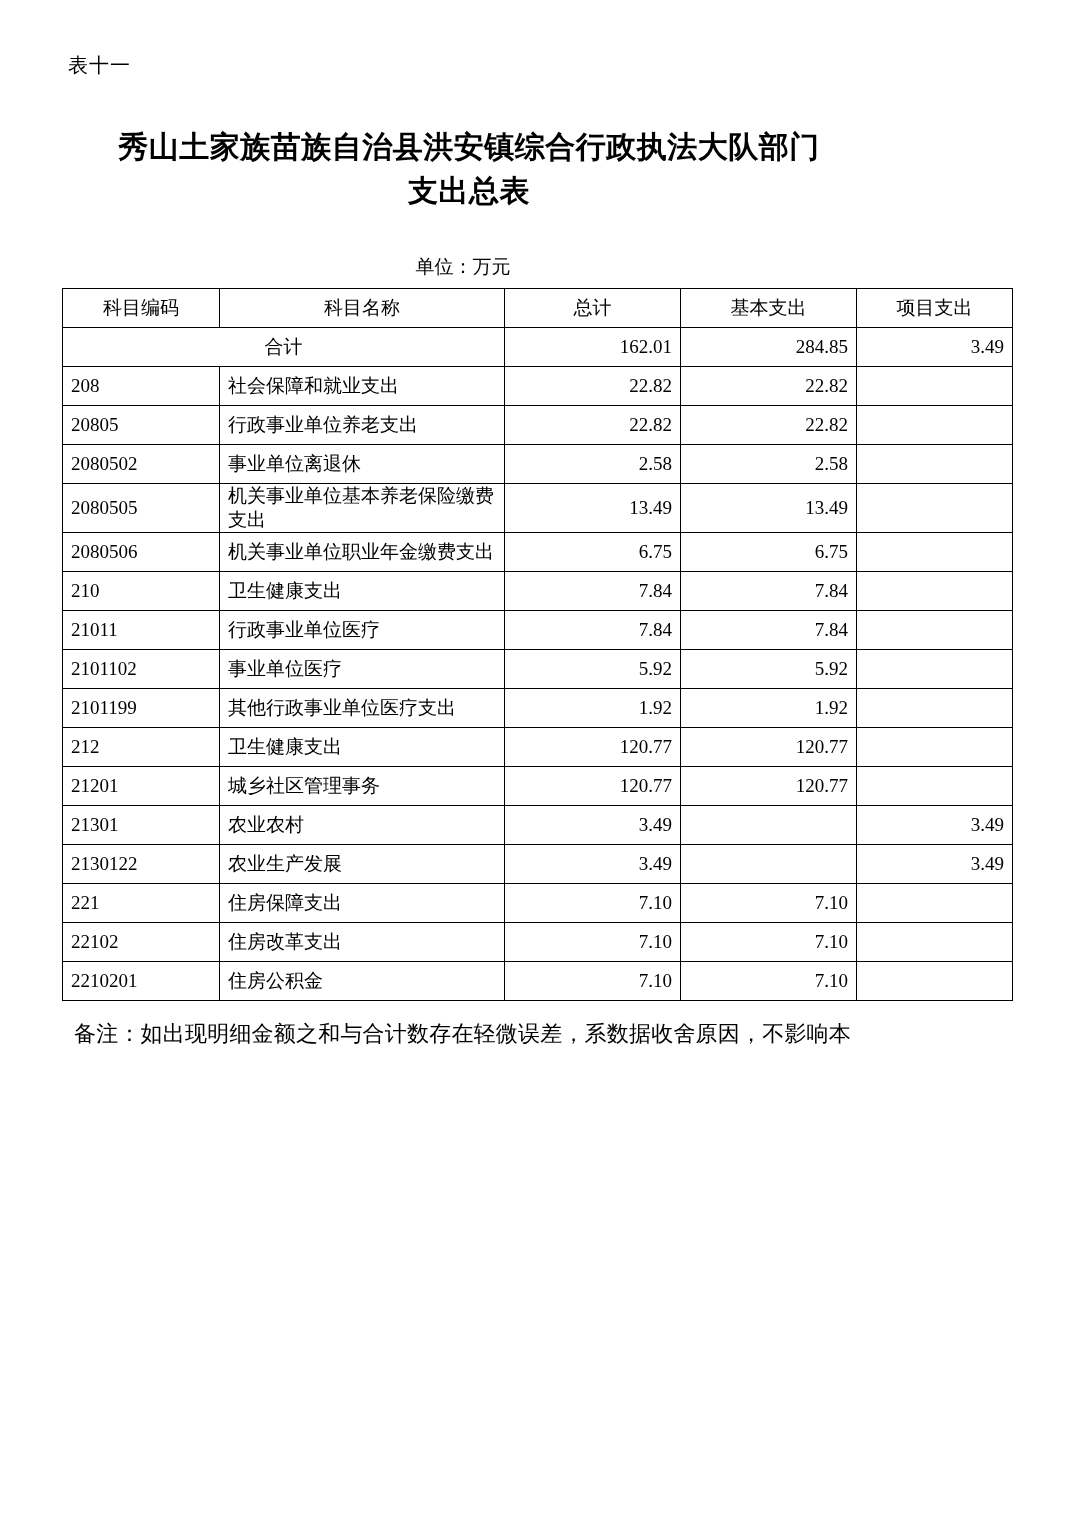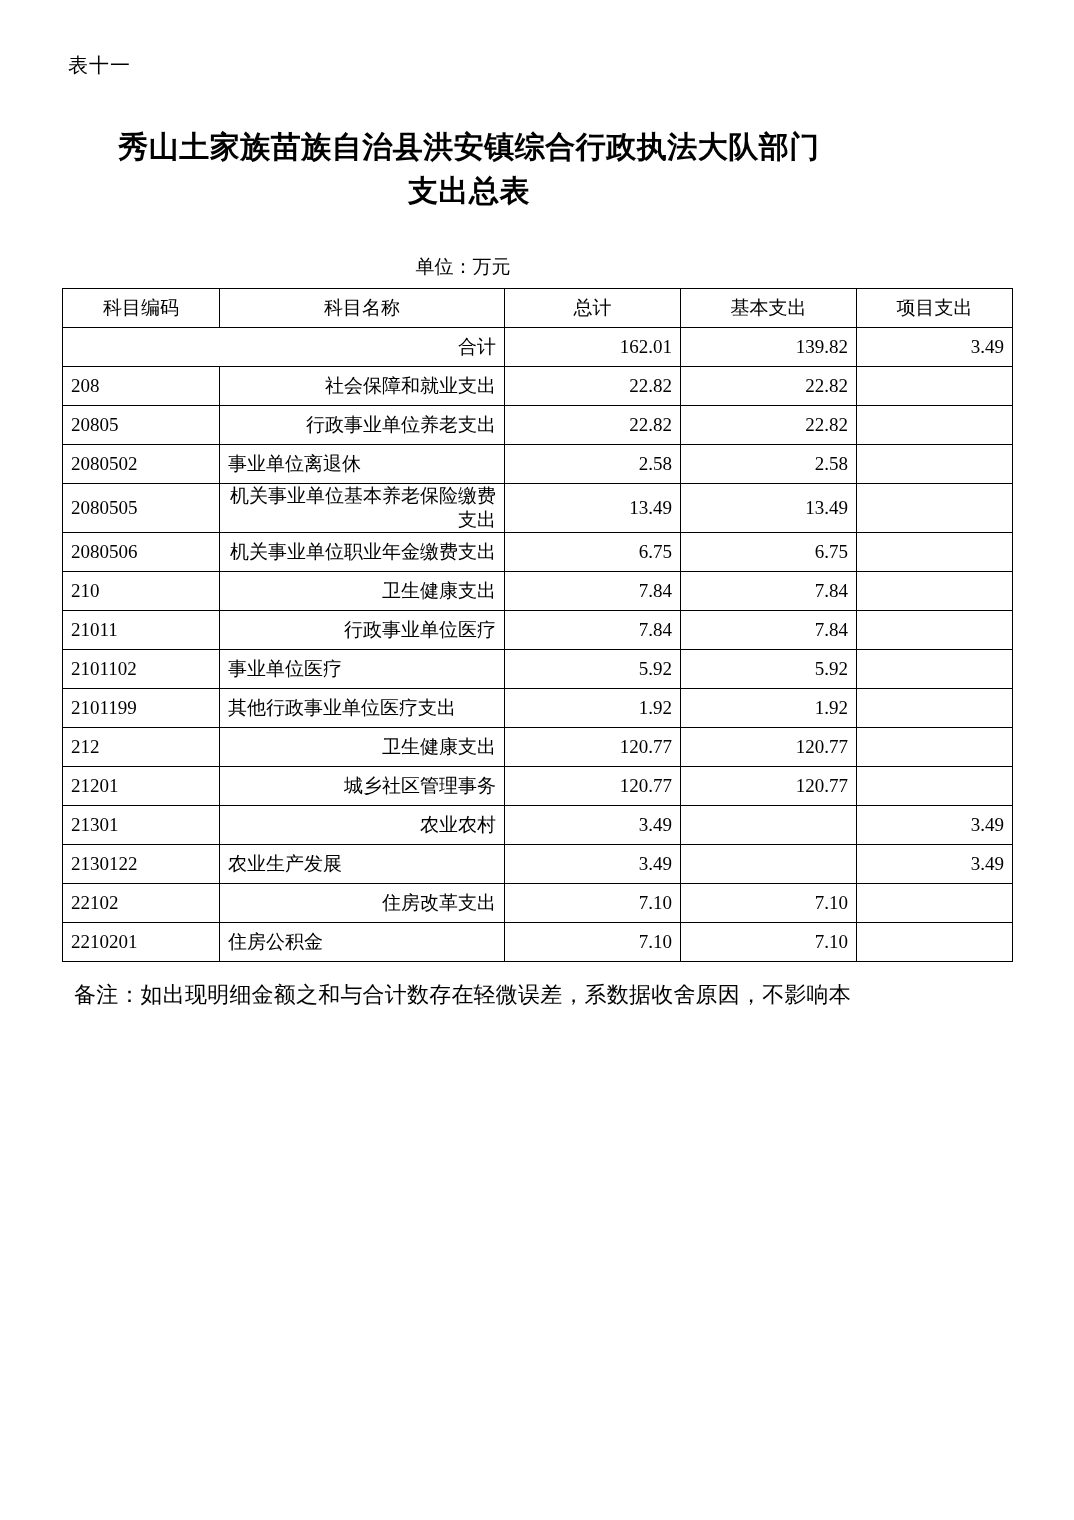--- a/index.html
+++ b/index.html
@@ -63,32 +63,33 @@
     text-align: center;
     height: 56px;
     font-size: 21px;
   }
   .sumrow td {
     height: 44px;
     font-weight: bold;
     text-align: right;
   }
   .sumrow .label {
+    text-align: center;
   }
   .num {
     text-align: right;
     padding-right: 12px;
     font-variant-numeric: tabular-nums;
   }
   .code {
     text-align: left;
   }
   .name-center { text-align: left; margin-top: 20px; }
   .name-wrap {
-    text-align: right;
+    text-align: left;
     line-height: 1.25;
     padding-left: 18px;
   }
   .row-tall td { height: 56px; }
   .indent1 { padding-left: 6px; }
   .indent2 { padding-left: 18px; }
   .note {
     font-size: 22px;
     margin: 16px 12px 0 12px;
     line-height: 1.5;
@@ -122,21 +123,21 @@
       <tr class="hdr">
         <td>科目编码</td>
         <td>科目名称</td>
         <td>总计</td>
         <td>基本支出</td>
         <td>项目支出</td>
       </tr>
       <tr class="sumrow">
         <td class="label" colspan="2">合计</td>
         <td class="num">162.01</td>
-        <td class="num">139.82</td>
+        <td class="num">284.85</td>
         <td class="num">3.49</td>
       </tr>
     <tr>
           <td class="code indent">208</td>
           <td class="name-wrap">社会保障和就业支出</td>
           <td class="num">22.82</td>
           <td class="num">22.82</td>
           <td class="num"></td>
         </tr>
         <tr>
@@ -217,20 +218,27 @@
           <td class="num">3.49</td>
         </tr>
         <tr>
           <td class="code indent2">2130122</td>
           <td class="name-center">农业生产发展</td>
           <td class="num">3.49</td>
           <td class="num"></td>
           <td class="num">3.49</td>
         </tr>
         <tr>
+          <td class="code indent">221</td>
+          <td class="name-wrap">住房保障支出</td>
+          <td class="num">7.10</td>
+          <td class="num">7.10</td>
+          <td class="num"></td>
+        </tr>
+        <tr>
           <td class="code indent1">22102</td>
           <td class="name-wrap">住房改革支出</td>
           <td class="num">7.10</td>
           <td class="num">7.10</td>
           <td class="num"></td>
         </tr>
         <tr>
           <td class="code indent2">2210201</td>
           <td class="name-center">住房公积金</td>
           <td class="num">7.10</td>

